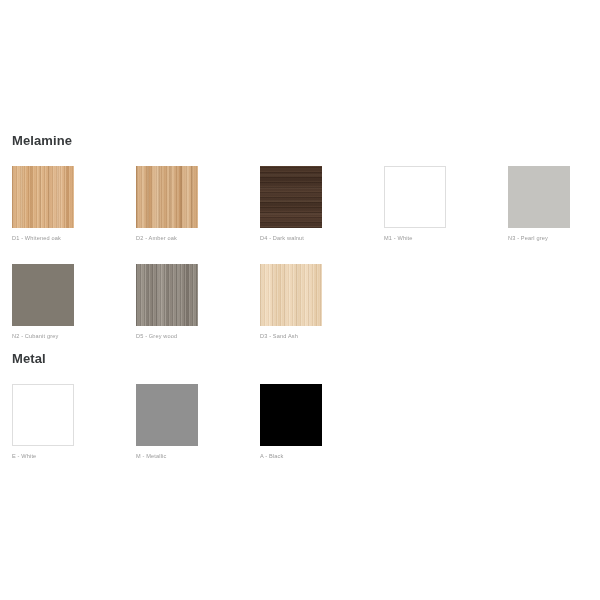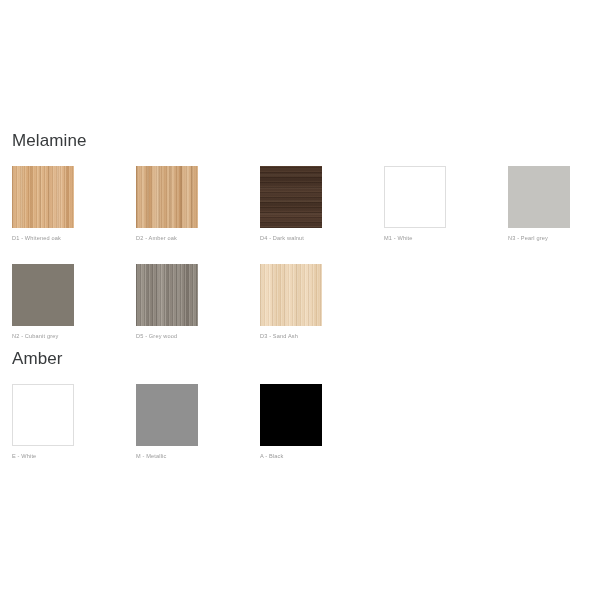--- a/index.html
+++ b/index.html
@@ -23,22 +23,22 @@
   .section {
     position: absolute;
     left: 0;
     width: 600px;
   }
   #section-melamine { top: 134px; }
   #section-metal { top: 352px; }
 
   .section-title {
     margin: 0 0 18px 12px;
-    font-size: 17px;
-    font-weight: 400;
+    font-size: 13px;
+    font-weight: 700;
     color: #373a3c;
     letter-spacing: 0.1px;
     line-height: 14px;
   }
 
   .swatch-grid {
     display: grid;
     grid-template-columns: repeat(5, 124px);
     row-gap: 22px;
     margin-left: 12px;
@@ -213,21 +213,21 @@
 
       <div class="swatch-item">
         <div class="swatch-chip tex-sand-ash"></div>
         <div class="swatch-label">D3 - Sand Ash</div>
       </div>
 
     </div>
   </section>
 
   <section class="section" id="section-metal">
-    <h2 class="section-title">Amber</h2>
+    <h2 class="section-title">Metal</h2>
     <div class="swatch-grid">
 
       <div class="swatch-item">
         <div class="swatch-chip tex-white bordered"></div>
         <div class="swatch-label">E - White</div>
       </div>
 
       <div class="swatch-item">
         <div class="swatch-chip tex-metallic"></div>
         <div class="swatch-label">M - Metallic</div>

